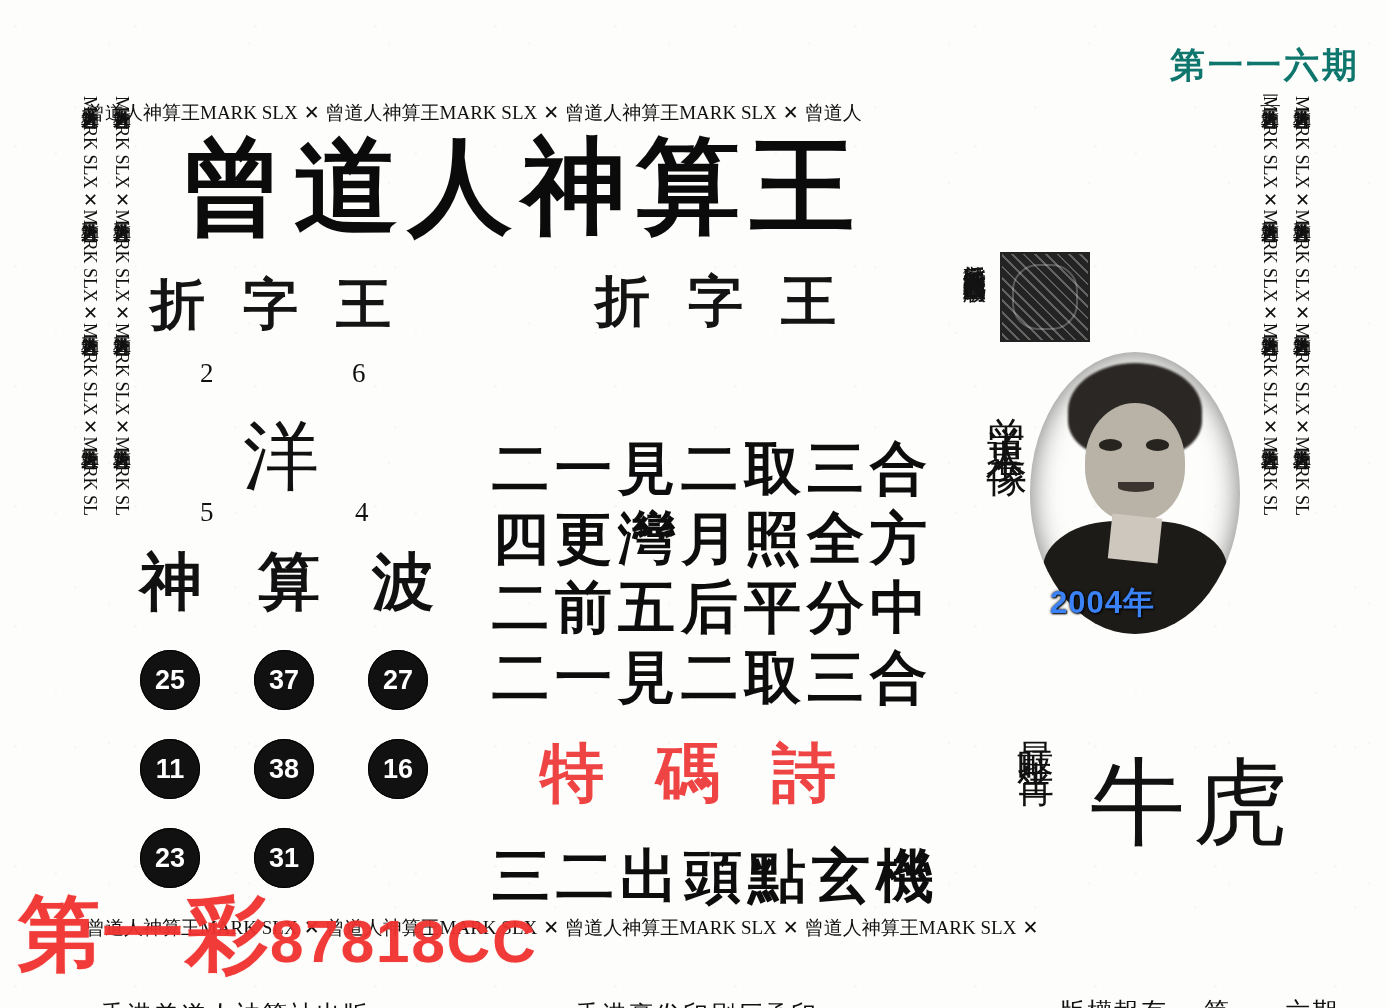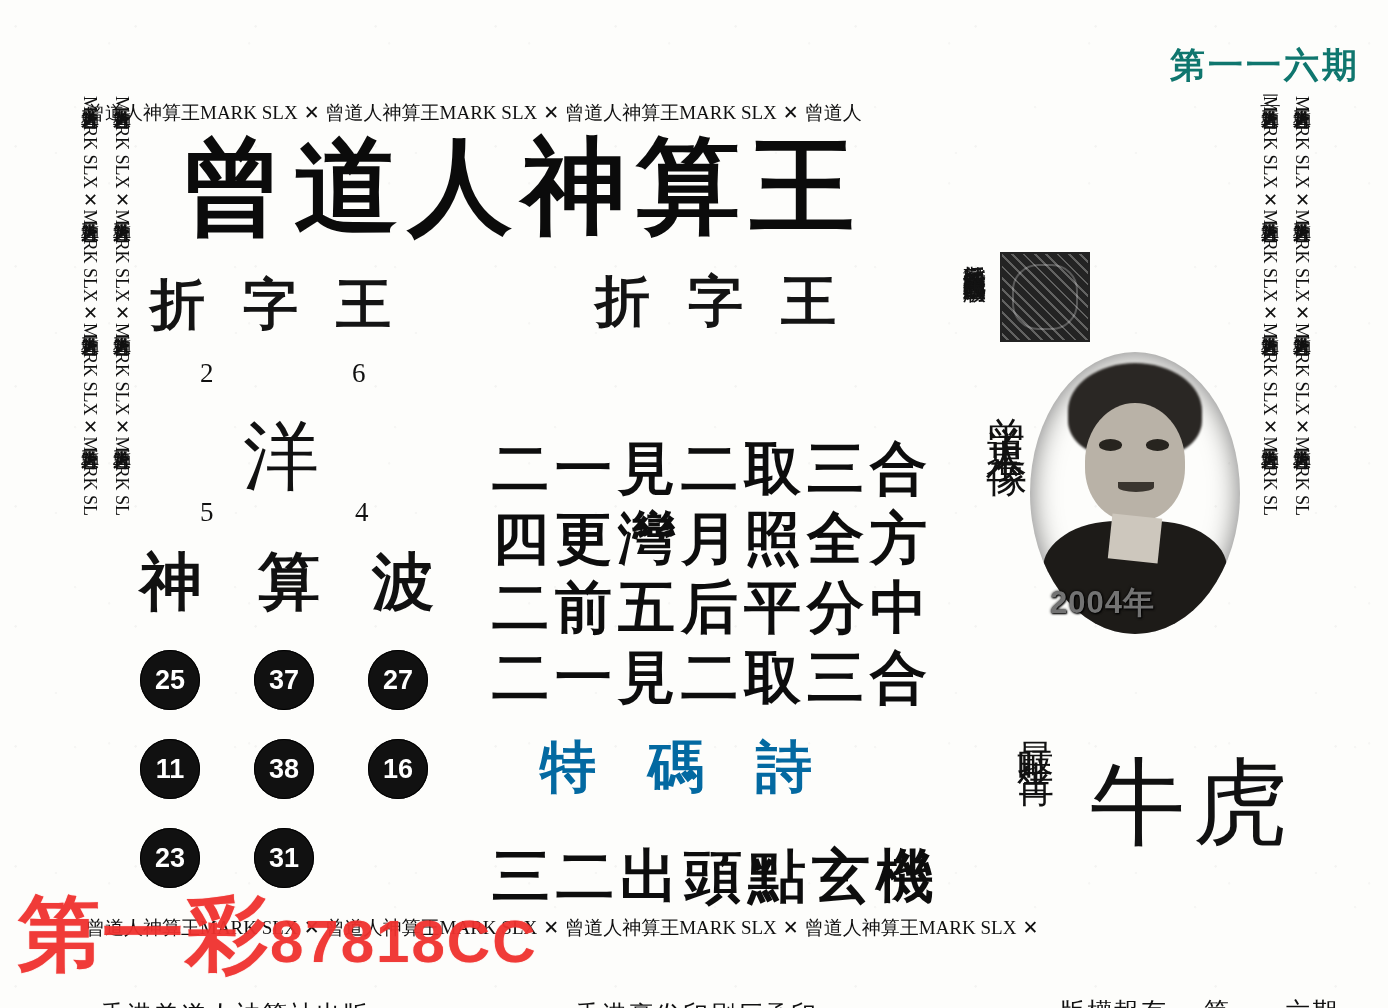--- a/index.html
+++ b/index.html
@@ -201,25 +201,25 @@
     color: #0d0d0d;
     letter-spacing: 6px;
     margin-top: 36px;
   }
   #poem div { white-space: nowrap; }
 
   
   #tema-title {
     left: 540px;
     top: 730px;
-    font-size: 56px;
+    font-size: 64px;
     font-weight: bold;
     letter-spacing: 52px;
     font-family: "DejaVu Serif", serif;
-    color: #0369a1;
+    color: #ef4444;
   }
   #tema-line {
     left: 492px;
     top: 838px;
     font-size: 58px;
     font-weight: bold;
     letter-spacing: 6px;
     font-family: "DejaVu Sans", sans-serif;
     color: #0d0d0d;
     white-space: nowrap;
@@ -294,21 +294,21 @@
     width: 24%; height: 16%;
     background: #cdc7bd;
     transform: rotate(6deg);
   }
   #portrait-year {
     left: 1050px;
     top: 582px;
     font-family: "Liberation Sans", sans-serif;
     font-size: 31px;
     font-weight: bold;
-    color: #737373;
+    color: #3b82f6;
     text-shadow: 0 0 3px #000, 1px 1px 2px #000;
     letter-spacing: 1px;
     text-align: center;
   }
   #zodiac-label {
     left: 1010px;
     top: 712px;
     writing-mode: vertical-rl;
     font-size: 37px;
     font-family: "DejaVu Serif", serif;

